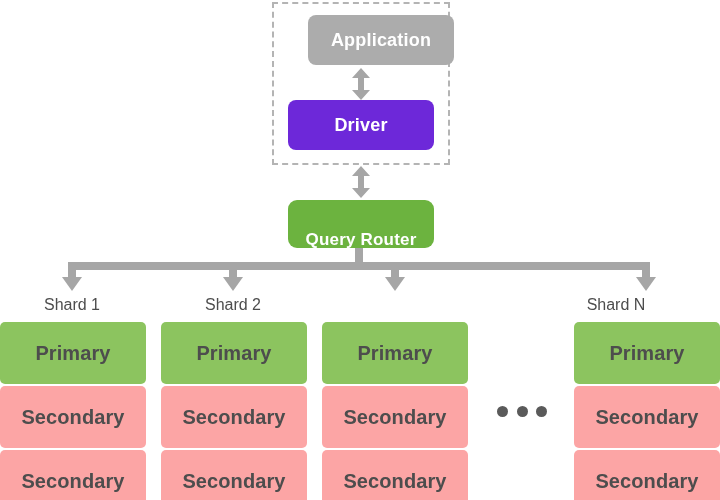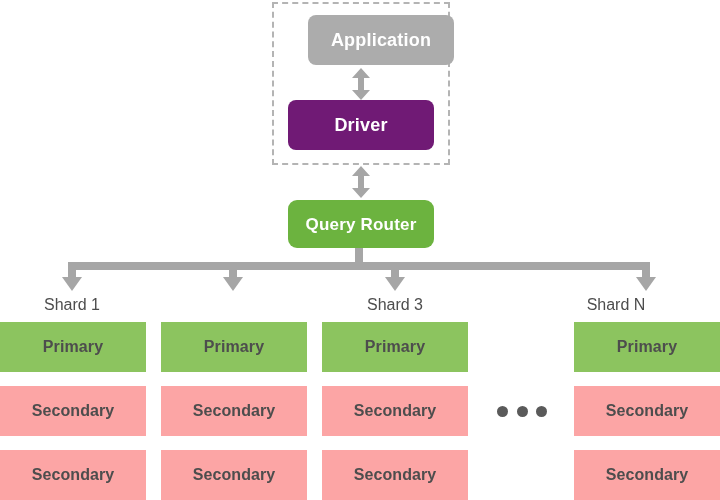--- a/index.html
+++ b/index.html
@@ -60,34 +60,35 @@
     color: #ffffff;
     font-size: 18px;
     margin-left: 20px;
   }
 
   .node-driver {
     left: 288px;
     top: 100px;
     width: 146px;
     height: 50px;
-    background: #701a75;
+    background: #6d28d9;
     color: #ffffff;
     font-size: 18px;
   }
 
   .node-query-router {
     left: 288px;
     top: 200px;
     width: 146px;
     height: 48px;
     background: #6cb33f;
     color: #ffffff;
     font-size: 17px;
     border-radius: 9px;
+    align-items: flex-end;
   }
 
   
   .arrow-double {
     position: absolute;
     width: 22px;
     height: 32px;
   }
   .arrow-ad { left: 350px; top: 68px; }
   .arrow-dq { left: 350px; top: 166px; }
@@ -111,26 +112,26 @@
     color: #4d4d4d;
     font-weight: normal;
     text-align: center;
     white-space: nowrap;
   }
 
   
   .replica {
     position: absolute;
     box-sizing: border-box;
-    height: 50px;
-    border-radius: 0;
+    height: 62px;
+    border-radius: 5px;
     display: flex;
     align-items: center;
     justify-content: center;
-    font-size: 16px;
+    font-size: 20px;
     font-weight: bold;
     color: #4d4d4d;
     white-space: nowrap;
     letter-spacing: 0.1px;
   }
   .replica-primary   { background: #8cc45f; }
   .replica-secondary { background: #fca5a5; }
 
   
   .ellipsis {
@@ -194,21 +195,21 @@
     <polygon points="223,29 243,29 233,43" fill="#a6a6a6"></polygon>
 
     <rect x="391" y="14" width="8" height="17" fill="#a6a6a6"></rect>
     <polygon points="385,29 405,29 395,43" fill="#a6a6a6"></polygon>
 
     <rect x="642" y="14" width="8" height="17" fill="#a6a6a6"></rect>
     <polygon points="636,29 656,29 646,43" fill="#a6a6a6"></polygon>
   </svg>
 
   <div class="shard-label" style="left:22px;  width:100px;">Shard 1</div>
-  <div class="shard-label" style="left:345px; width:100px;">Shard 3</div>
+  <div class="shard-label" style="left:183px; width:100px;">Shard 2</div>
   <div class="shard-label" style="left:566px; width:100px;">Shard N</div>
 
   <div class="replica replica-primary" style="left:0px; top:322px; width:146px;">
     <span>Primary</span>
   </div>
   <div class="replica replica-secondary" style="left:0px; top:386px; width:146px;">
     <span>Secondary</span>
   </div>
   <div class="replica replica-secondary" style="left:0px; top:450px; width:146px;">
     <span>Secondary</span>

